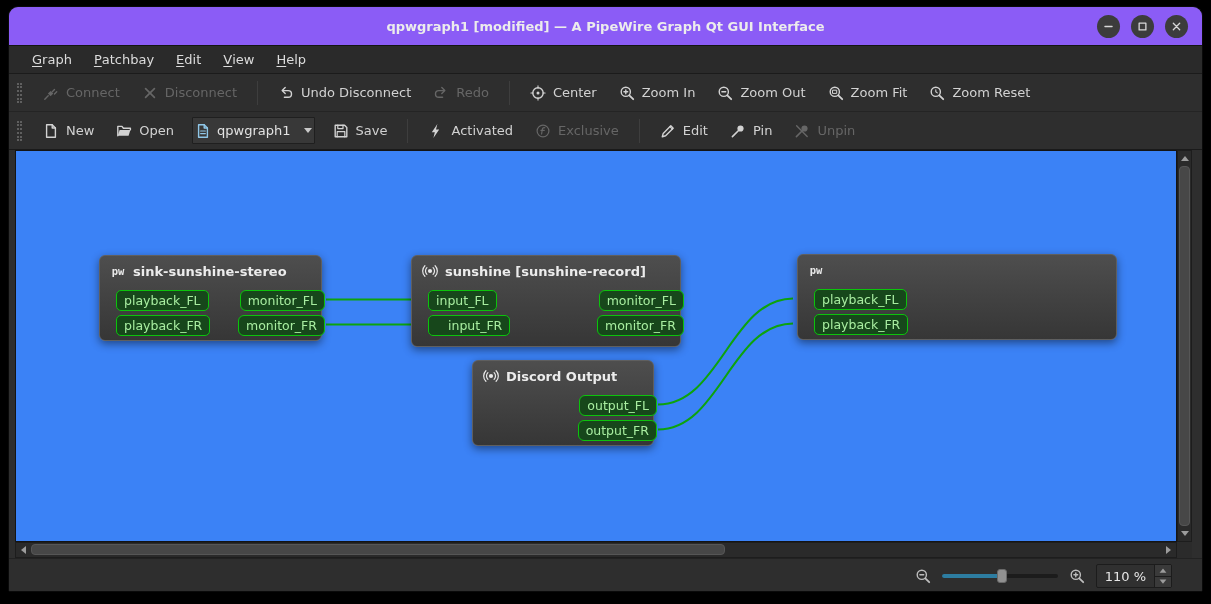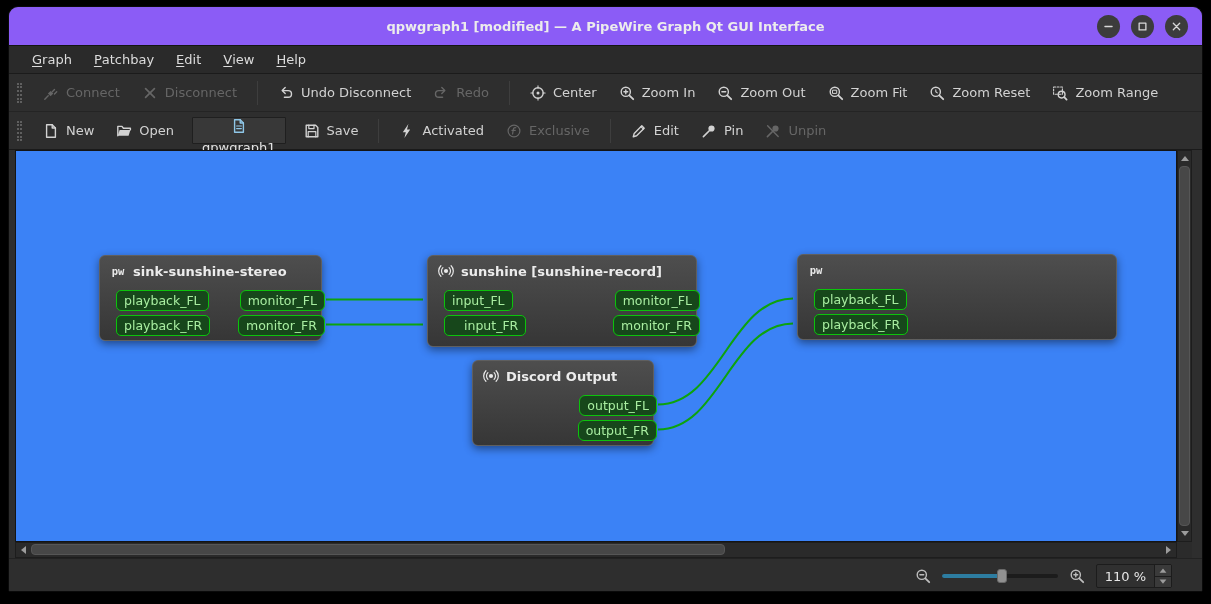--- a/index.html
+++ b/index.html
@@ -26,22 +26,22 @@
     background:#2e2e2e;gap:2px;padding:0 6px;}
   #toolbar-main{top:67px;height:38px;border-bottom:1px solid #242424;}
   #toolbar-file{top:105px;height:38px;border-bottom:1px solid #1a1a1a;}
   .tb-handle{width:5px;height:20px;border-left:2px dotted #5f5f5f;border-right:2px dotted #5f5f5f;
     margin:0 9px 0 2px;}
   .tb-sep{width:1px;height:24px;background:#1e1e1e;border-right:1px solid #3e3e3e;margin:0 8px;}
   .tb-btn{display:flex;align-items:center;gap:7px;padding:5px 10px;border-radius:3px;
     color:#d2d2d2;font-size:13px;white-space:nowrap;}
   .tb-btn.disabled{color:#666;}
   .icon svg{width:16px;height:16px;display:block;}
-  .combo{display:flex;align-items:center;gap:6px;height:27px;padding:0 9px;background:#383838;
-    border:1px solid #1f1f1f;border-radius:1px;margin:0 6px;color:#e2e2e2;font-size:13px;flex-direction:column;}
+  .combo{display:flex;align-items:center;gap:6px;height:27px;padding:0 2px;background:#383838;
+    border:1px solid #1f1f1f;border-radius:1px;margin:0 6px;color:#e2e2e2;font-size:13px;}
   .combo-ic{color:#8fc7e8;}
   .combo-arrow{width:0;height:0;border-left:4px solid transparent;border-right:4px solid transparent;
     border-top:5px solid #c9c9c9;margin-left:7px;}
   
   .canvas{position:absolute;left:6px;top:143px;width:1162px;height:392px;background:#3b82f6;
     border:1px solid #141414;overflow:hidden;}
   #wires{position:absolute;left:0;top:0;}
   #wires path{fill:none;stroke-width:2.1;}
   .node{position:absolute;background:linear-gradient(to bottom,#4e4e4e,#363636);
     border:1px solid #5f5f5f;border-radius:6px;box-shadow:0 3px 8px rgba(0,0,0,.45);}
@@ -211,30 +211,20 @@
       <div class="tb-btn">
         <span class="icon">
           <svg viewBox="0 0 16 16" fill="none" stroke="currentColor" stroke-width="1.4" stroke-linecap="round" stroke-linejoin="round">
             <circle cx="6.8" cy="6.8" r="4.6"></circle>
             <path d="M10.3 10.3L14.2 14.2" stroke-width="1.8"></path>
             <path d="M6.8 4.7v2.1l1.5 1.1" stroke-width="1.1"></path>
           </svg>
         </span>
         <span class="tb-label">Zoom Reset</span>
       </div>
-      <div class="tb-btn">
-        <span class="icon">
-          <svg viewBox="0 0 16 16" fill="none" stroke="currentColor" stroke-width="1.4" stroke-linecap="round" stroke-linejoin="round">
-            <rect x="1.6" y="2" width="8.8" height="7.2" stroke-dasharray="2 1.5" stroke-width="1.1"></rect>
-            <circle cx="9.6" cy="9.6" r="3.4"></circle>
-            <path d="M12.2 12.2l2.4 2.4" stroke-width="1.8"></path>
-          </svg>
-        </span>
-        <span class="tb-label">Zoom Range</span>
-      </div>
     </div>
   <div class="toolbar" id="toolbar-file">
       <div class="tb-handle"></div>
       <div class="tb-btn">
         <span class="icon">
           <svg viewBox="0 0 16 16" fill="none" stroke="currentColor" stroke-width="1.4" stroke-linecap="round" stroke-linejoin="round">
             <path d="M3.6 1.8h5.6l3.2 3.2v9.2H3.6z"></path>
             <path d="M9.2 1.8v3.2h3.2"></path>
           </svg>
         </span>
@@ -332,21 +322,21 @@
               <text x="8" y="12" text-anchor="middle" font-size="10.5" font-weight="bold" fill="currentColor" stroke="none" font-family="DejaVu Sans Mono, monospace">pw</text>
             </svg>
           </span>
           <span class="node-title">sink-sunshine-stereo</span>
         </div>
         <div class="port in" style="top: 34px;">playback_FL</div>
         <div class="port in" style="top: 59px;">playback_FR</div>
         <div class="port out" style="top: 34px;">monitor_FL</div>
         <div class="port out" style="top: 59px;">monitor_FR</div>
       </div>
-      <div class="node" style="left: 411px; top: 104px; width: 270px; height: 92px;">
+      <div class="node" style="left: 395px; top: 104px; width: 270px; height: 92px;">
         <div class="node-header">
           <span class="icon node-ic">
             <svg viewBox="0 0 16 16" fill="none" stroke="currentColor" stroke-width="1.4" stroke-linecap="round" stroke-linejoin="round">
               <circle cx="8" cy="8" r="2.1" fill="currentColor" stroke="none"></circle>
               <path d="M4.9 4.6a4.8 4.8 0 000 6.8M11.1 4.6a4.8 4.8 0 010 6.8" stroke-width="1.2"></path>
               <path d="M2.9 2.7a7.4 7.4 0 000 10.6M13.1 2.7a7.4 7.4 0 010 10.6" stroke-width="1.2"></path>
             </svg>
           </span>
           <span class="node-title">sunshine [sunshine-record]</span>
         </div>

